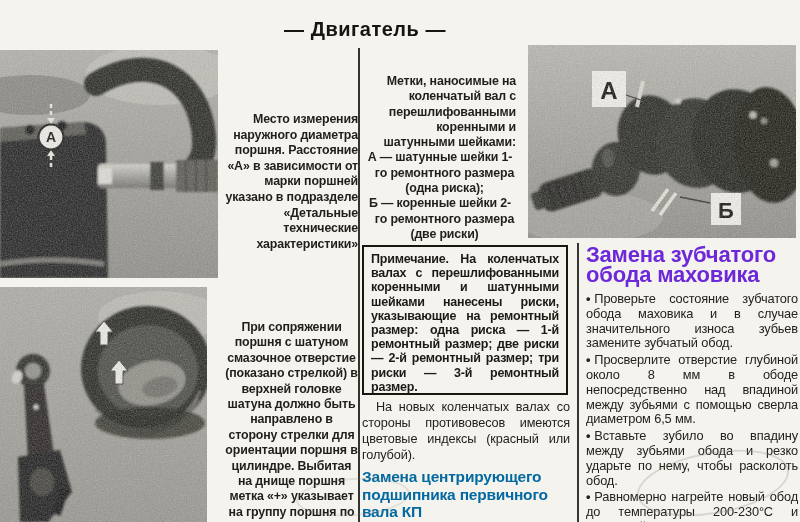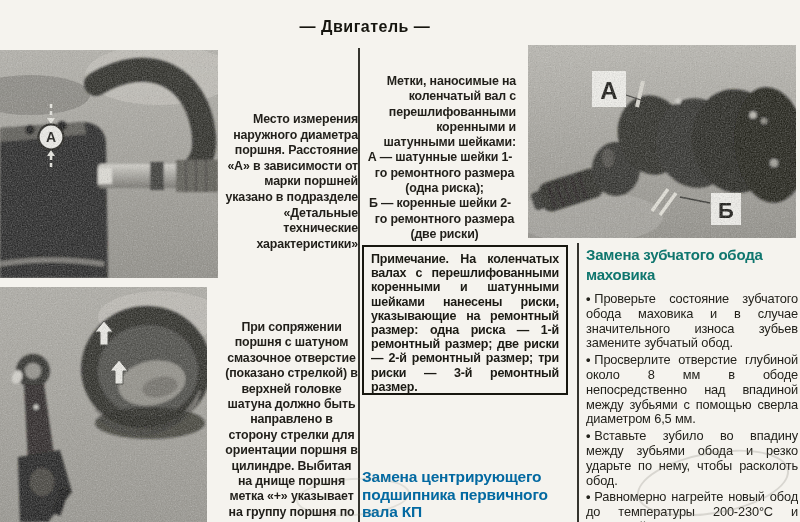--- a/index.html
+++ b/index.html
@@ -5,21 +5,21 @@
   html,body{margin:0;padding:0;background:#e8e6e1;}
   .page{
     position:relative;width:800px;height:522px;overflow:hidden;
     background:#f5f3ee;
     font-family:"Liberation Sans", sans-serif;
     color:#1d1c18;
   }
   .abs{position:absolute;}
   .header{
     left:280px;top:18px;width:170px;text-align:center;
-    font-size:16px;font-weight:700;letter-spacing:.5px;color:#16150f;
+    font-size:20px;font-weight:700;letter-spacing:.5px;color:#16150f;
   }
   .vline{width:2px;background:#35342e;}
   #vline1{left:358px;top:48px;height:474px;}
   #vline2{left:577px;top:243px;height:279px;}
 
   .photo{background:#a7a59e;box-shadow:0 0 0 1px rgba(90,88,80,.25) inset;}
   .photo svg{display:block;}
 
   .cap{
     font-size:12.4px;line-height:15.6px;font-weight:700;text-align:center;
@@ -44,21 +44,21 @@
     font-size:12.7px;line-height:16px;font-weight:400;text-align:justify;
     text-indent:14px;color:#23221c;letter-spacing:-.1px;hyphens:auto;
   }
   .h-mid{
     left:362px;top:468px;width:212px;
     font-size:15.5px;line-height:17.5px;font-weight:700;color:#0369a1;
     letter-spacing:-.2px;
   }
   .rightcol{left:586px;top:245px;width:212px;}
   .h-right{
-    font-size:15px;line-height:20px;font-weight:700;color:#0f766e;
+    font-size:22px;line-height:20px;font-weight:700;color:#6d28d9;
     letter-spacing:-.2px;margin:0 0 7px 0;
   }
   .bullet{
     margin:0 0 2px 0;font-size:12.8px;line-height:14.8px;font-weight:400;
     text-align:justify;color:#23221c;letter-spacing:-.15px;hyphens:auto;
   }
   .bullet .mk{font-weight:700;margin-right:4px;}
 
   .wm{
     border:2px solid rgba(135,133,124,.26);border-radius:50%;
@@ -216,20 +216,21 @@
   <div class="abs cap" id="cap3">
     <div class="cap-intro">Метки, наносимые на коленчатый вал с перешлифованными коренными и шатунными шейками:</div>
     <div class="cap-item">А — шатунные шейки 1-го ремонтного размера (одна риска);</div>
     <div class="cap-item">Б — коренные шейки 2-го ремонтного размера (две риски)</div>
   </div>
 
   <div class="abs notebox">
     <p>Примечание. На коленчатых валах с перешлифованными коренными и шатунными шейками нанесены риски, указывающие на ремонтный размер: одна риска — 1-й ремонтный размер; две риски — 2-й ремонтный размер; три риски — 3-й ремонтный размер.</p>
   </div>
 
+  <div class="abs para">На новых коленчатых валах со стороны противовесов имеются цветовые индексы (красный или голубой).</div>
 
   <div class="abs h-mid">Замена центрирующего подшипника первичного вала КП</div>
 
   <div class="abs rightcol">
     <h2 class="h-right">Замена зубчатого обода маховика</h2>
     <p class="bullet"><span class="mk">•</span><span>Проверьте состояние зубчатого обода маховика и в случае значительного износа зубьев замените зубчатый обод.</span></p>
     <p class="bullet"><span class="mk">•</span><span>Просверлите отверстие глубиной около 8 мм в ободе непосредственно над впадиной между зубьями с помощью сверла диаметром 6,5 мм.</span></p>
     <p class="bullet"><span class="mk">•</span><span>Вставьте зубило во впадину между зубьями обода и резко ударьте по нему, чтобы расколоть обод.</span></p>
     <p class="bullet"><span class="mk">•</span><span>Равномерно нагрейте новый обод до температуры 200-230°С и напрессуйте его на маховик фас-</span></p>
   </div>

